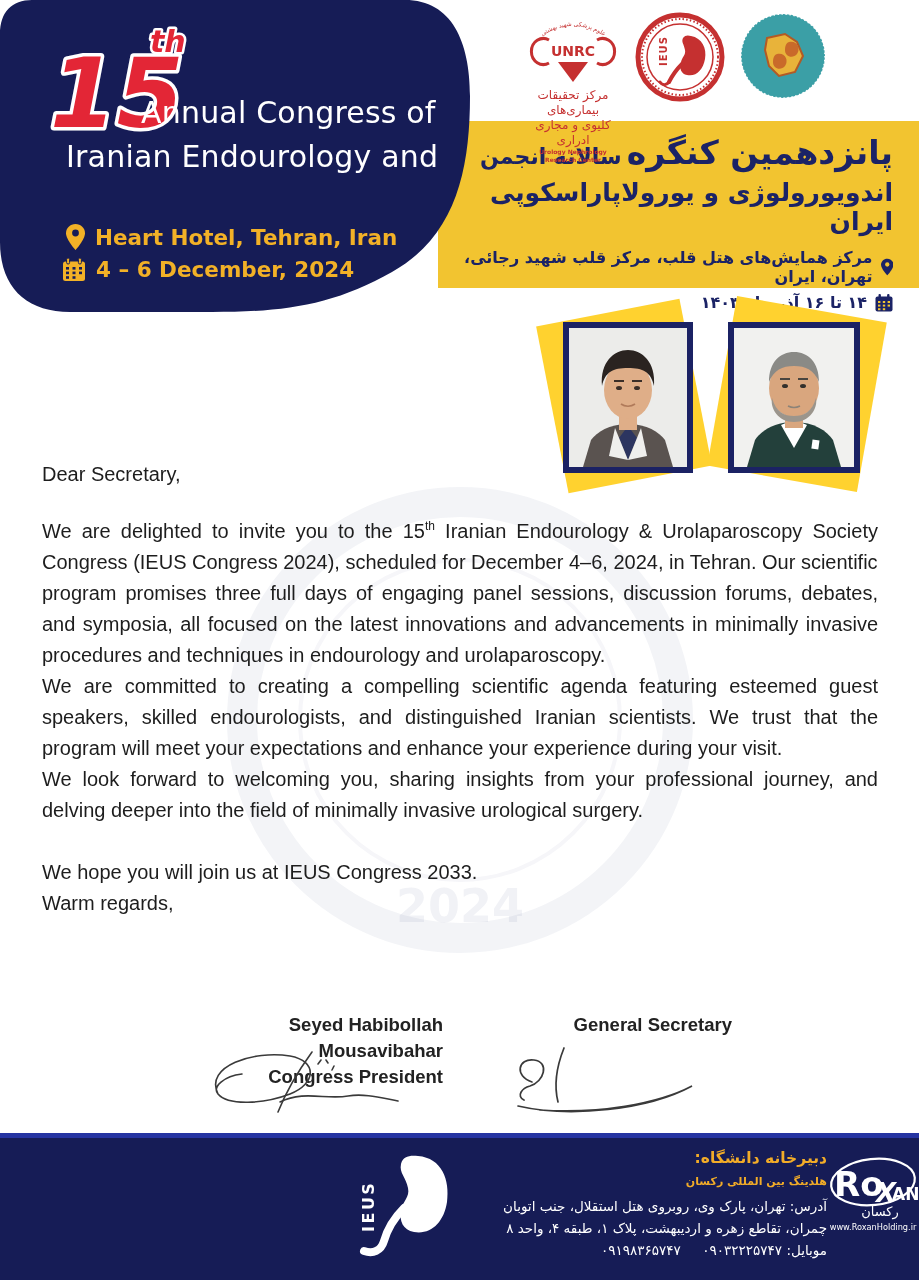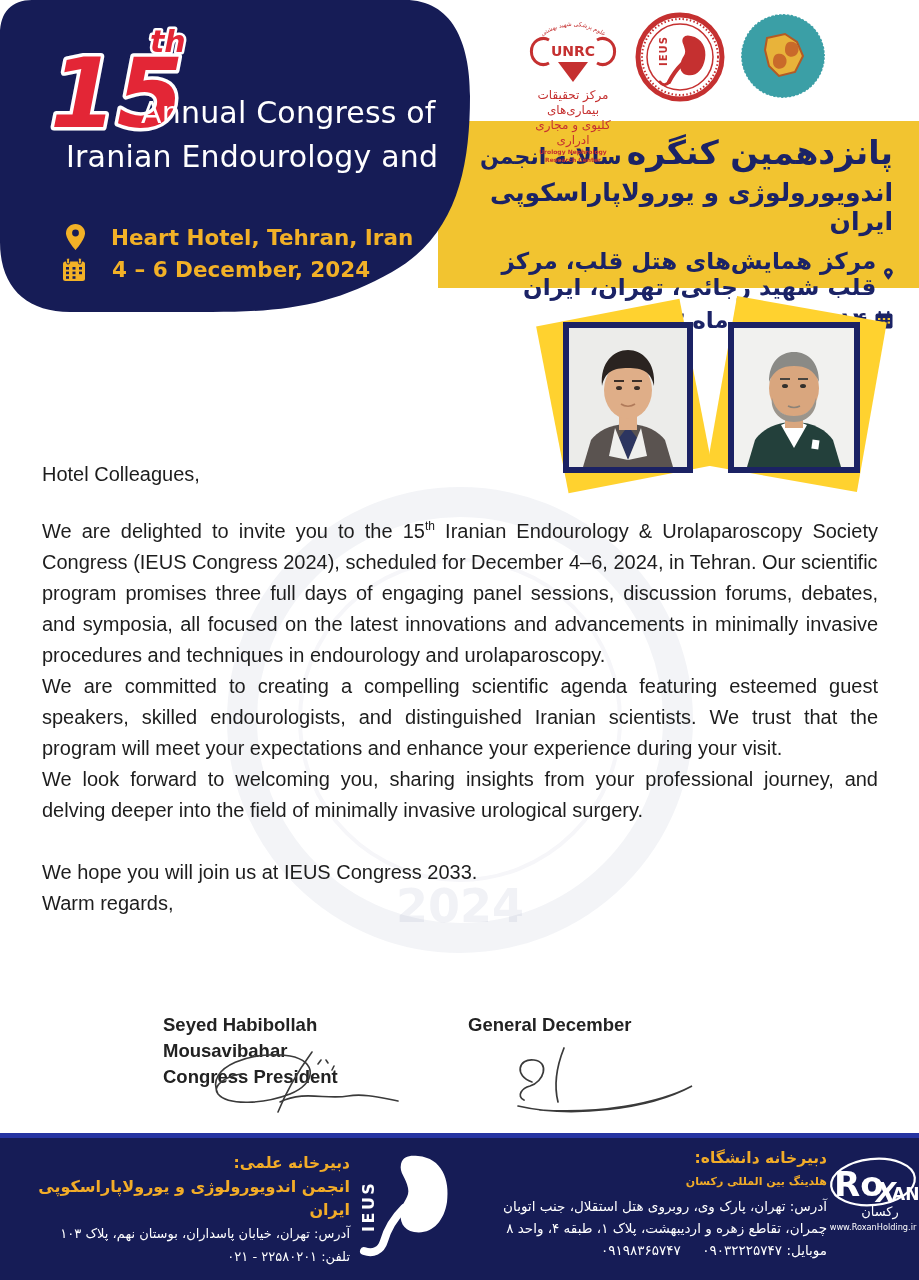--- a/index.html
+++ b/index.html
@@ -6,32 +6,32 @@
   .page{position:relative;width:919px;height:1280px;background:#ffffff;overflow:hidden;margin:0 auto;
         font-family:"DejaVu Sans",sans-serif;}
 
   
   .yellow-band{position:absolute;left:438px;top:121px;width:481px;height:167px;background:#f2c430;z-index:1;}
   .band-inner{position:absolute;inset:0;padding:8px 26px 6px 8px;direction:rtl;color:#1b2366;}
   .b-line1{margin-top:4px;}
   .fa-big{font-size:33px;font-weight:800;}
   .fa-med{font-size:22px;font-weight:700;}
   .fa-line2{font-size:25px;font-weight:700;margin-top:6px;}
-  .b-row{display:flex;align-items:center;gap:8px;font-size:23px;font-weight:700;}
+  .b-row{display:flex;align-items:center;gap:8px;font-size:16px;font-weight:700;}
   .b-row.v{margin-top:12px;}
   .b-row.d{margin-top:7px;}
 
   .blob-svg{position:absolute;left:0;top:0;z-index:2;}
   .blob-content{position:absolute;left:0;top:0;width:480px;height:315px;z-index:3;}
   .ord-svg{position:absolute;left:48px;top:12px;}
   .title-line{position:absolute;color:#ffffff;font-size:30px;font-weight:400;letter-spacing:0.2px;white-space:nowrap;}
   .t1{left:141px;top:95px;}
   .t2{left:66px;top:139px;}
   .t3{left:66px;top:182px;}
-  .h-row{position:absolute;display:flex;align-items:center;gap:26px;color:#f2b127;font-size:21.5px;font-weight:800;white-space:nowrap;}
+  .h-row{position:absolute;display:flex;align-items:center;gap:10px;color:#f2b127;font-size:21.5px;font-weight:800;white-space:nowrap;}
   .h-row.v{left:66px;top:224px;}
   .h-row.d{left:62px;top:257px;}
 
   .logos{position:absolute;left:525px;top:12px;display:flex;gap:14px;z-index:1;align-items:flex-start;}
 
   
   .deco{position:absolute;background:#ffd22f;z-index:1;}
   .deco1{left:551px;top:311px;width:146px;height:170px;transform:rotate(-11deg);}
   .deco2{left:721px;top:308px;width:152px;height:172px;transform:rotate(10deg);}
   .photo{position:absolute;border:6px solid #1b2264;background:#ededeb;z-index:2;}
@@ -44,21 +44,21 @@
   
   .letter{position:absolute;left:42px;top:459px;width:836px;z-index:1;color:#1d1d1d;
           font-family:"Liberation Sans",sans-serif;font-size:20px;line-height:31px;}
   .letter p{margin:0;text-align:justify;}
   .salutation{margin-bottom:26px !important;text-align:left !important;}
   .blankline{height:31px;}
   .plain{text-align:left !important;}
   sup{font-size:12px;line-height:0;}
 
   
-  .sigcol{position:absolute;text-align:left;color:#222222;z-index:1;
+  .sigcol{position:absolute;text-align:right;color:#222222;z-index:1;
           font-family:"Liberation Sans",sans-serif;font-size:18.5px;font-weight:700;line-height:26px;}
   .sig-left{left:163px;top:1012px;width:280px;}
   .sig-right{left:468px;top:1012px;width:264px;}
   .sigsvg{position:absolute;z-index:2;}
   .sigsvg1{left:196px;top:1046px;}
   .sigsvg2{left:498px;top:1042px;}
 
   
   .footer{position:absolute;left:0;top:1133px;width:919px;height:147px;background:#161c56;border-top:5px solid #2534a2;z-index:4;}
   .f-sci{position:absolute;left:28px;top:14px;width:322px;direction:rtl;text-align:right;}
@@ -220,61 +220,55 @@
       <path d="M 35 54 C 35 34 46 24 60 24 C 74 24 85 34 85 54 C 80 42 72 38 60 38 C 48 38 40 42 35 54 Z" fill="#8a8a86"></path>
       <ellipse cx="51" cy="58" rx="3" ry="2" fill="#33302c"></ellipse>
       <ellipse cx="69" cy="58" rx="3" ry="2" fill="#33302c"></ellipse>
       <path d="M 46 51 L 56 51" stroke="#4a453f" stroke-width="2"></path>
       <path d="M 64 51 L 74 51" stroke="#4a453f" stroke-width="2"></path>
       <path d="M 54 78 C 58 80 62 80 66 78" stroke="#8c8378" stroke-width="1.6" fill="none"></path>
     </svg>
   </div>
 
   <div class="letter">
-    <p class="salutation">Hotel Colleagues,</p>
+    <p class="salutation">Dear Secretary,</p>
     <p><span>We are delighted to invite you to the 15</span><sup>th</sup><span> Iranian Endourology &amp; Urolaparoscopy Society Congress (IEUS Congress 2024), scheduled for December 4–6, 2024, in Tehran. Our scientific</span></p>
     <p>program promises three full days of engaging panel sessions, discussion forums, debates, and symposia, all focused on the latest innovations and advancements in minimally invasive procedures and techniques in endourology and urolaparoscopy.</p>
     <p>We are committed to creating a compelling scientific agenda featuring esteemed guest speakers, skilled endourologists, and distinguished Iranian scientists. We trust that the program will meet your expectations and enhance your experience during your visit.</p>
     <p>We look forward to welcoming you, sharing insights from your professional journey, and delving deeper into the field of minimally invasive urological surgery.</p>
     <div class="blankline"></div>
     <p class="plain">We hope you will join us at IEUS Congress 2033.</p>
     <p class="plain">Warm regards,</p>
   </div>
 
   <div class="sigcol sig-left">
     <div>Seyed Habibollah Mousavibahar</div>
     <div>Congress President</div>
   </div>
   <div class="sigcol sig-right">
-    <div>General December</div>
+    <div>General Secretary</div>
   </div>
 
   <svg class="sigsvg sigsvg1" width="232" height="72" viewBox="0 0 232 72">
     <g fill="none" stroke="#3a3a3a" stroke-width="1.6" stroke-linecap="round">
       <path d="M 22 48 C 8 20 58 4 94 10 C 122 15 120 38 94 48 C 68 58 32 60 22 48 C 16 41 28 30 46 28"></path>
       <path d="M 116 6 C 100 28 90 46 82 66"></path>
       <path d="M 84 56 C 108 44 130 54 152 50 C 168 47 186 52 202 55"></path>
       <path d="M 122 18 l 3 -4 M 130 14 l 2 3 M 138 20 l -2 4"></path>
     </g>
   </svg>
   <svg class="sigsvg sigsvg2" width="204" height="76" viewBox="0 0 204 76">
     <g fill="none" stroke="#3a3a3a" stroke-width="1.7" stroke-linecap="round">
       <path d="M 34 40 C 16 34 20 16 36 18 C 52 20 46 40 32 44 C 24 46 18 54 26 58"></path>
       <path d="M 66 6 C 58 26 56 44 60 60"></path>
       <path d="M 20 64 C 72 76 150 68 194 44 C 160 62 100 72 42 68"></path>
     </g>
   </svg>
 
   <div class="footer">
-    <div class="f-sci">
-      <div class="f-head">دبیرخانه علمی:</div>
-      <div class="f-org">انجمن اندویورولوژی و یورولاپاراسکوپی ایران</div>
-      <div class="f-white">آدرس: تهران، خیابان پاسداران، بوستان نهم، پلاک ۱۰۳</div>
-      <div class="f-white">تلفن: ۲۲۵۸۰۲۰۱ - ۰۲۱</div>
-    </div>
 
     <svg class="f-kidney" width="100" height="116" viewBox="0 0 100 116">
       <path d="M 66 10 C 90 12 98 34 95 56 C 92 76 79 89 62 86 C 51 84 47 75 49 64 C 51 55 58 51 56 42 C 54 31 47 27 49 18 C 51 10 58 9 66 10 Z" fill="#ffffff"></path>
       <path d="M 52 62 C 42 72 36 81 32 95 C 29 105 21 108 12 105" fill="none" stroke="#ffffff" stroke-width="8" stroke-linecap="round"></path>
       <text x="-86" y="22" transform="rotate(-90)" font-size="16" font-weight="bold" fill="#ffffff" letter-spacing="2.5">IEUS</text>
     </svg>
 
     <div class="f-exec">
       <div class="f-head">دبیرخانه دانشگاه:</div>
       <div class="f-org-big">هلدینگ بین المللی رکسان</div>

